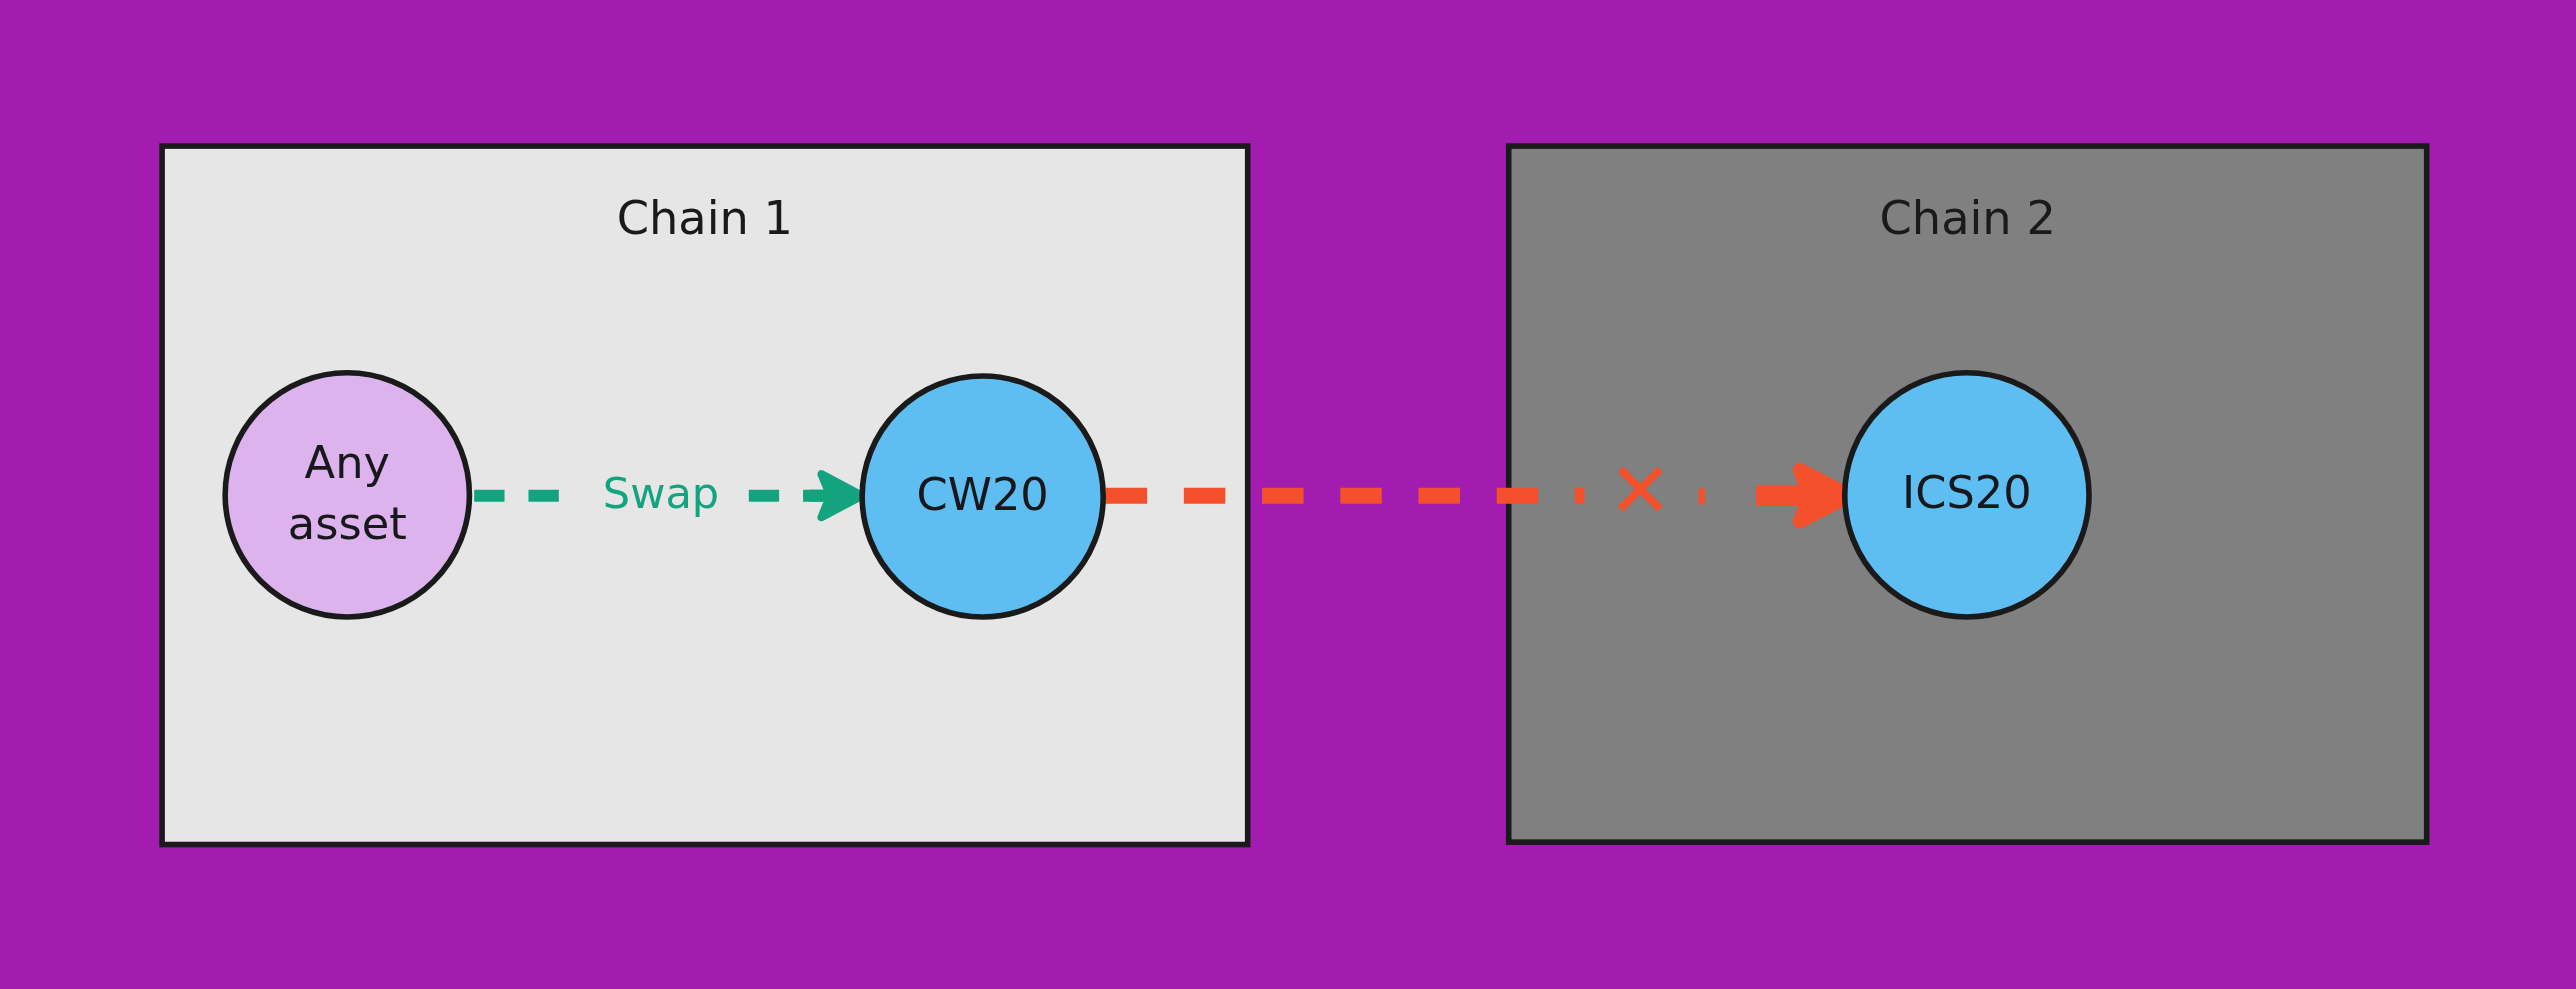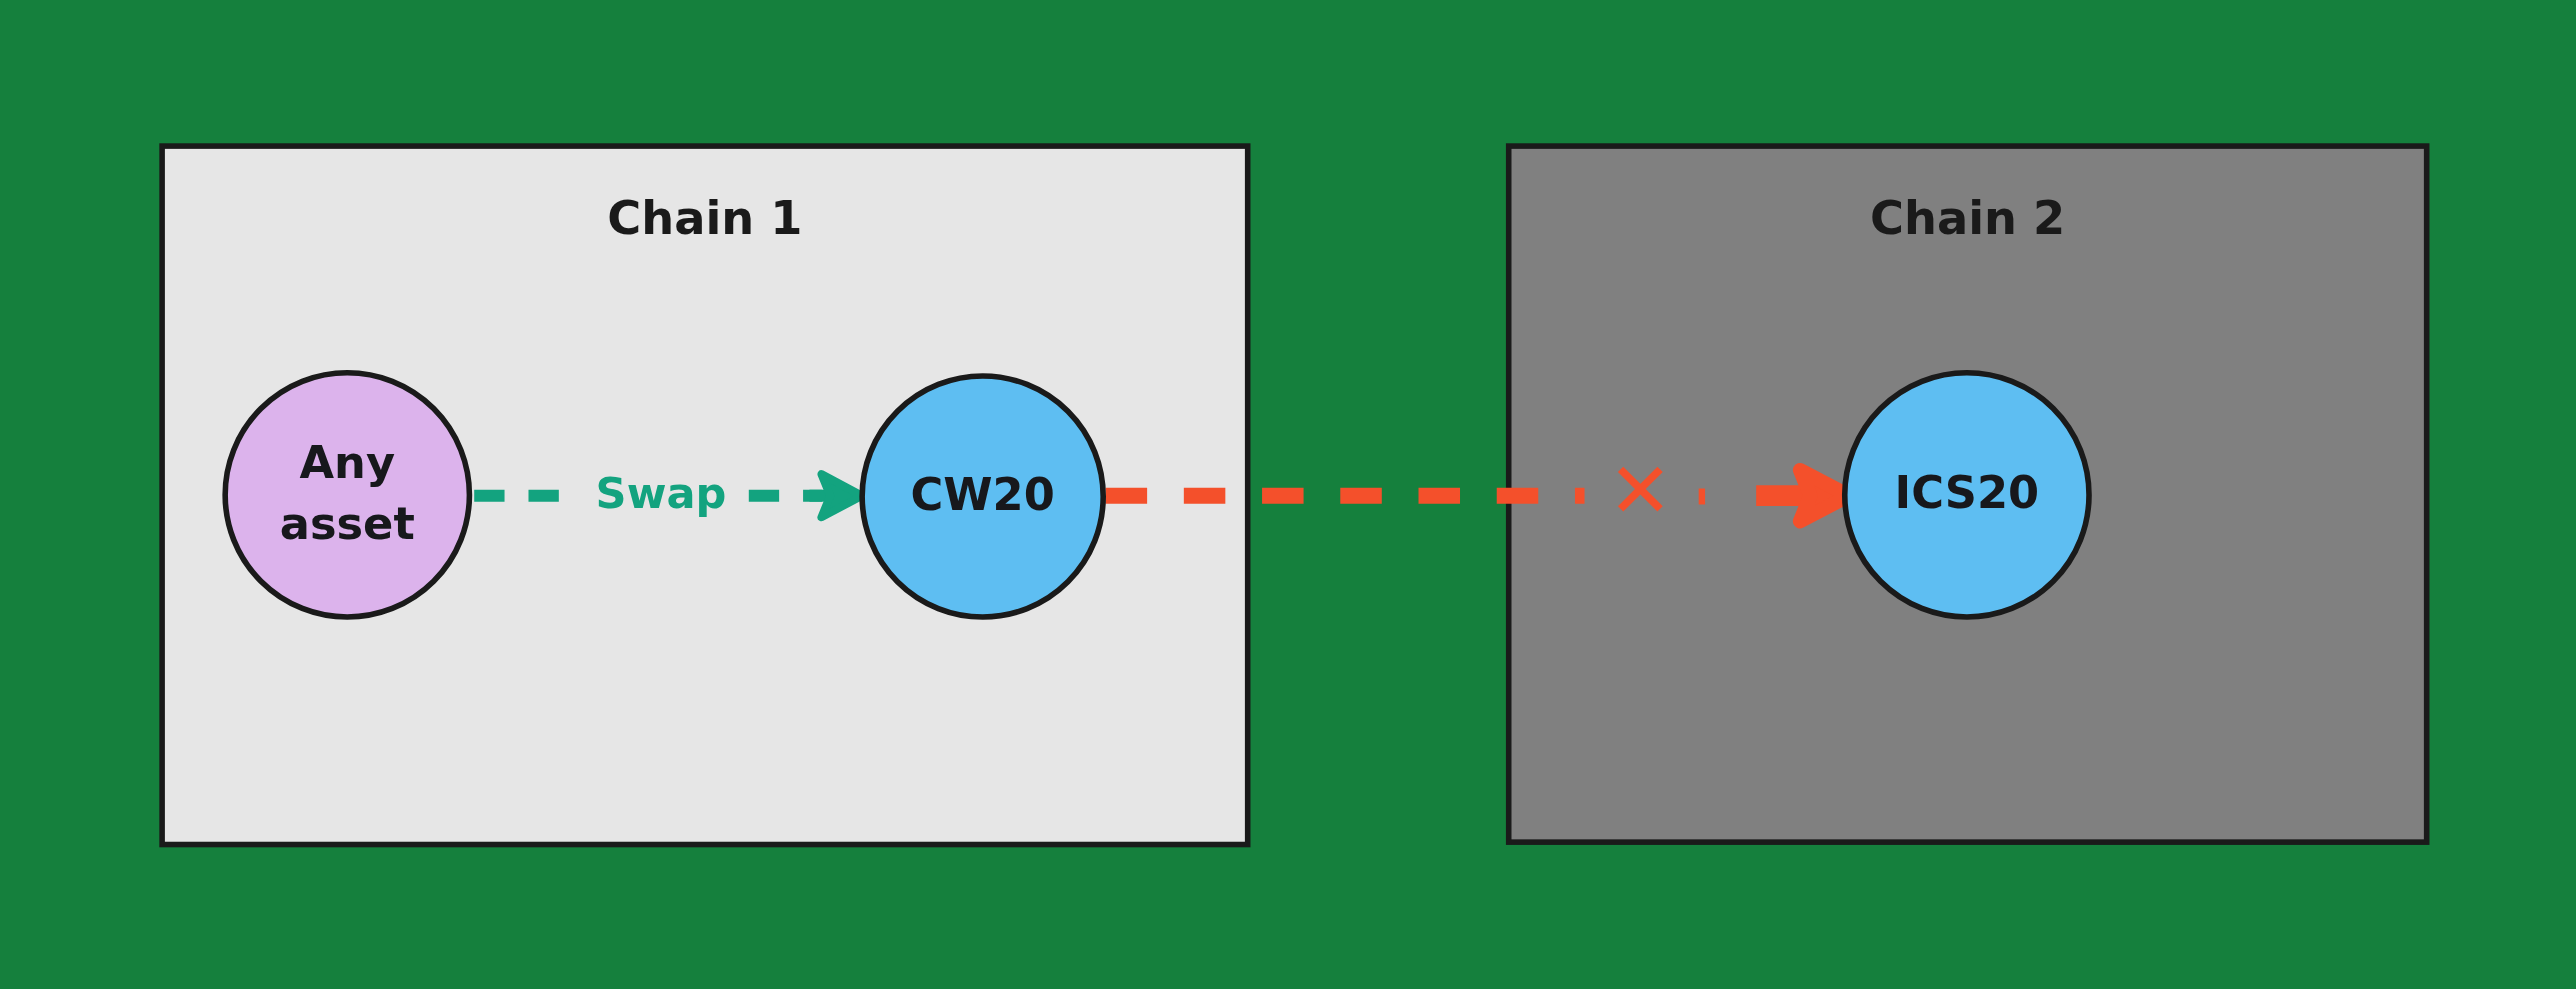--- a/index.html
+++ b/index.html
@@ -10,22 +10,21 @@
   body {
     width: 2576px;
     height: 989px;
     font-family: "DejaVu Sans", "Liberation Sans", sans-serif;
     overflow: hidden;
   }
   #stage {
     position: relative;
     width: 2576px;
     height: 989px;
-    background: #15803d;
-    font-weight: bold;
+    background: #a21caf;
   }
   #diagram-svg {
     position: absolute;
     left: 0;
     top: 0;
     width: 2576px;
     height: 989px;
     display: block;
   }
   .panel-label {

